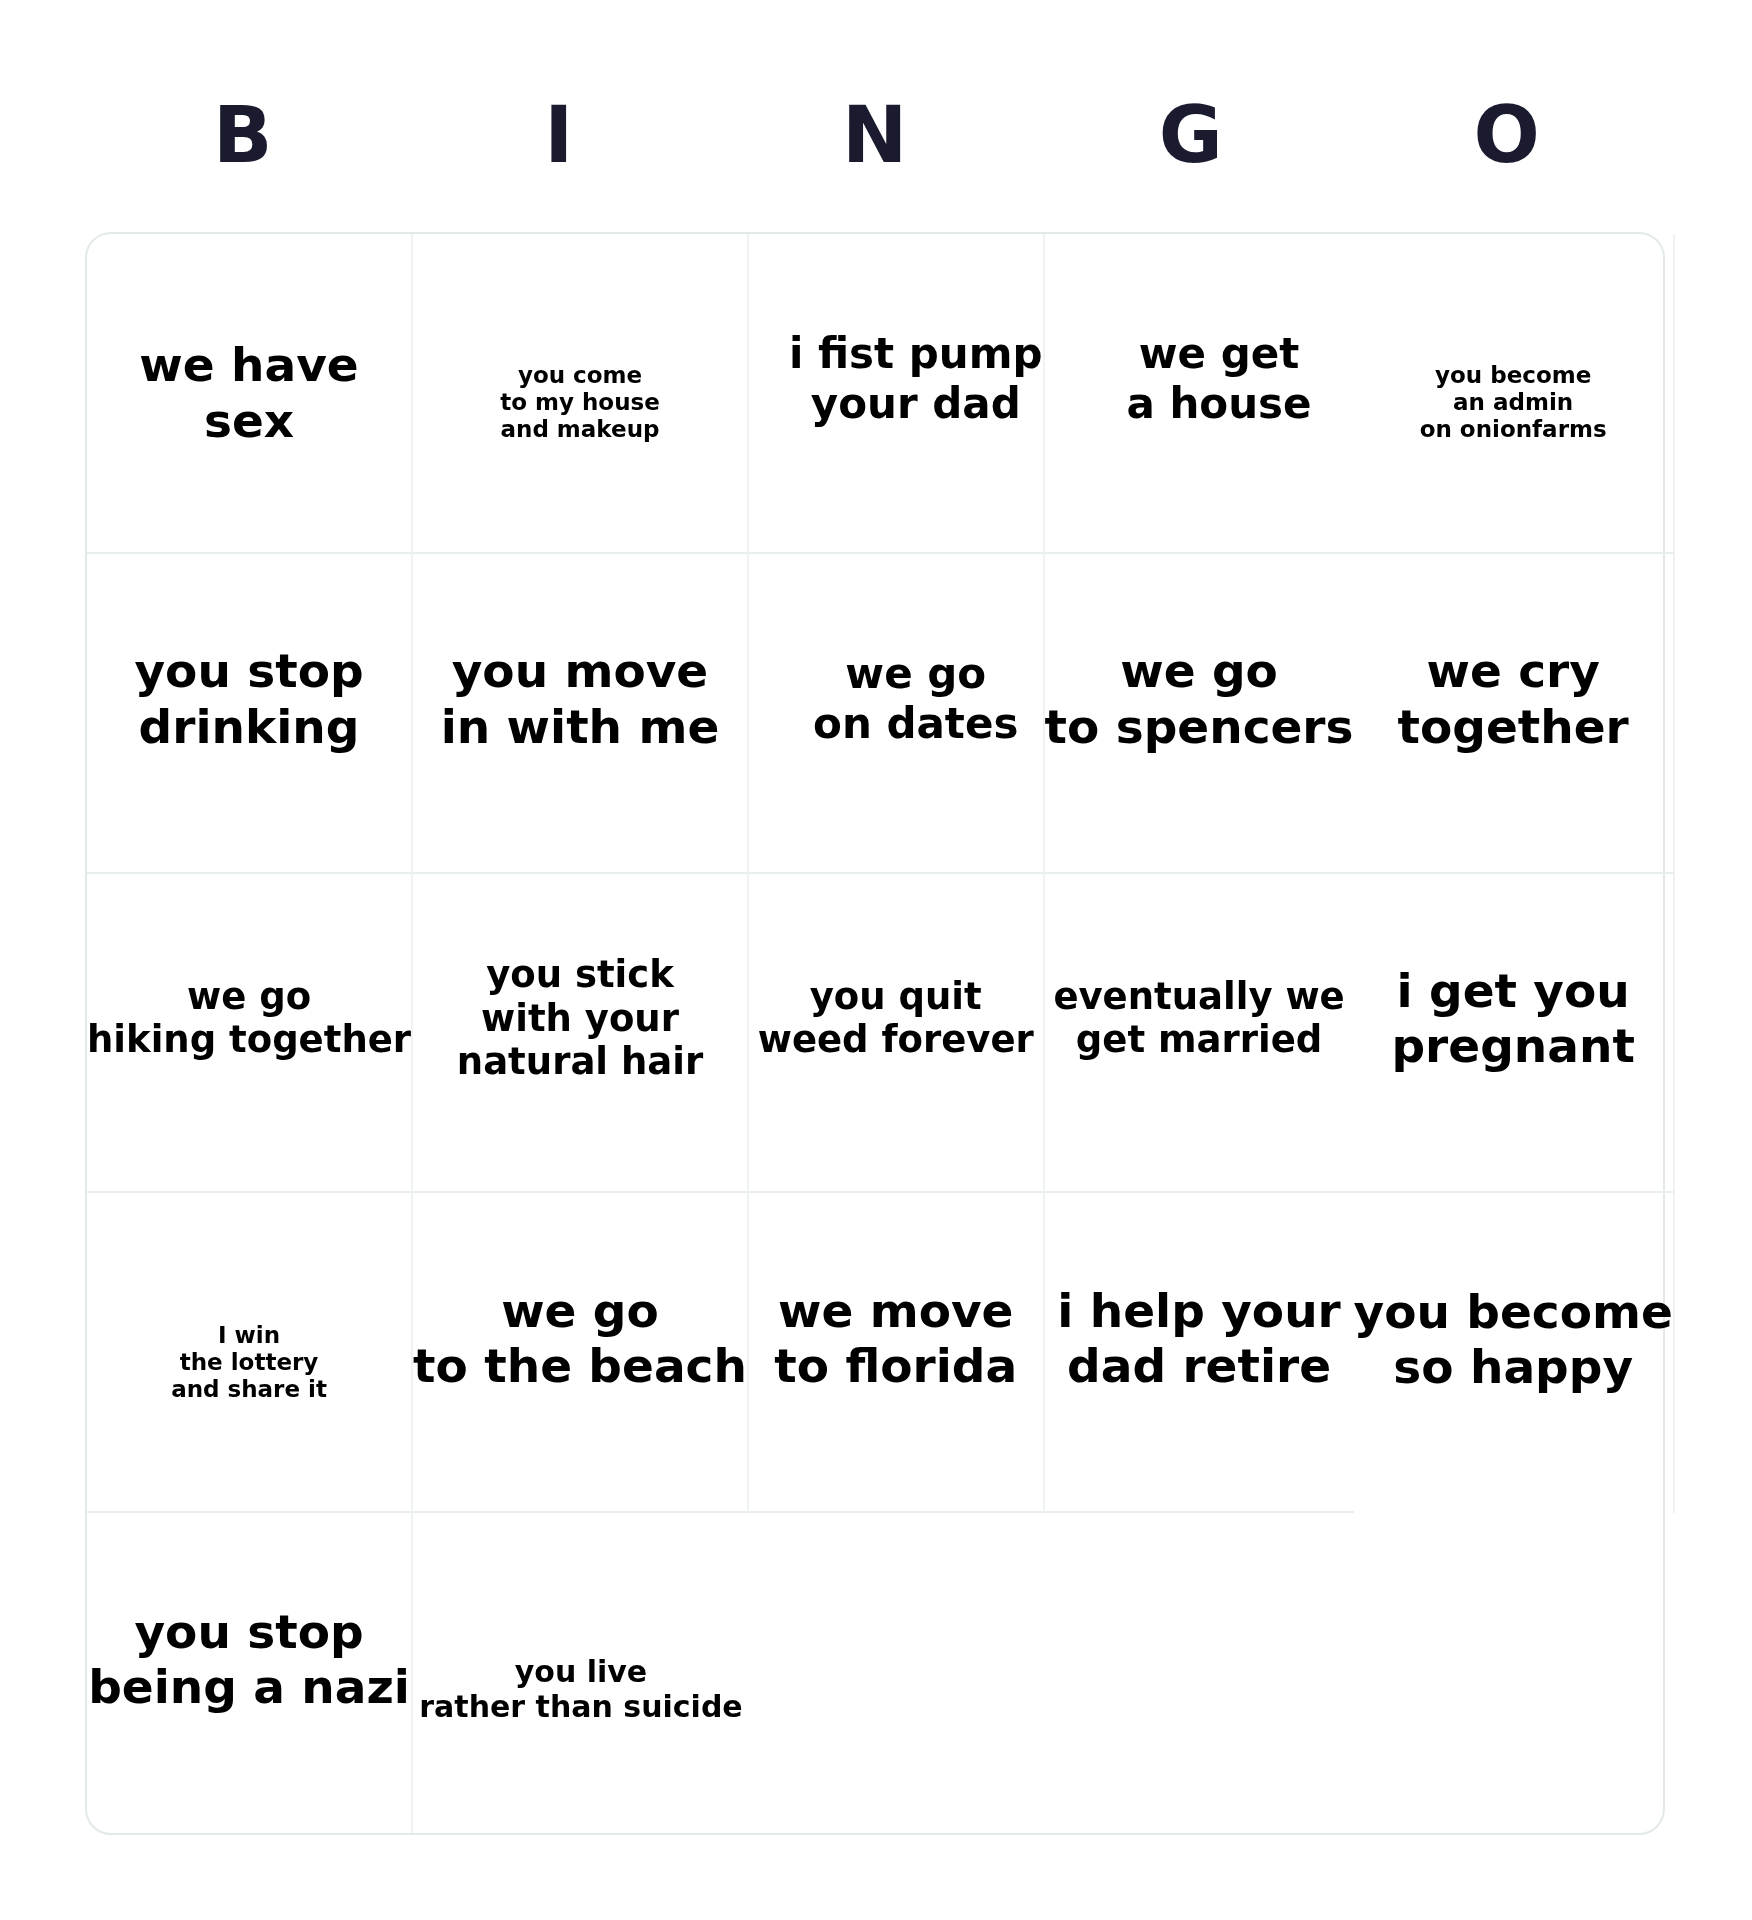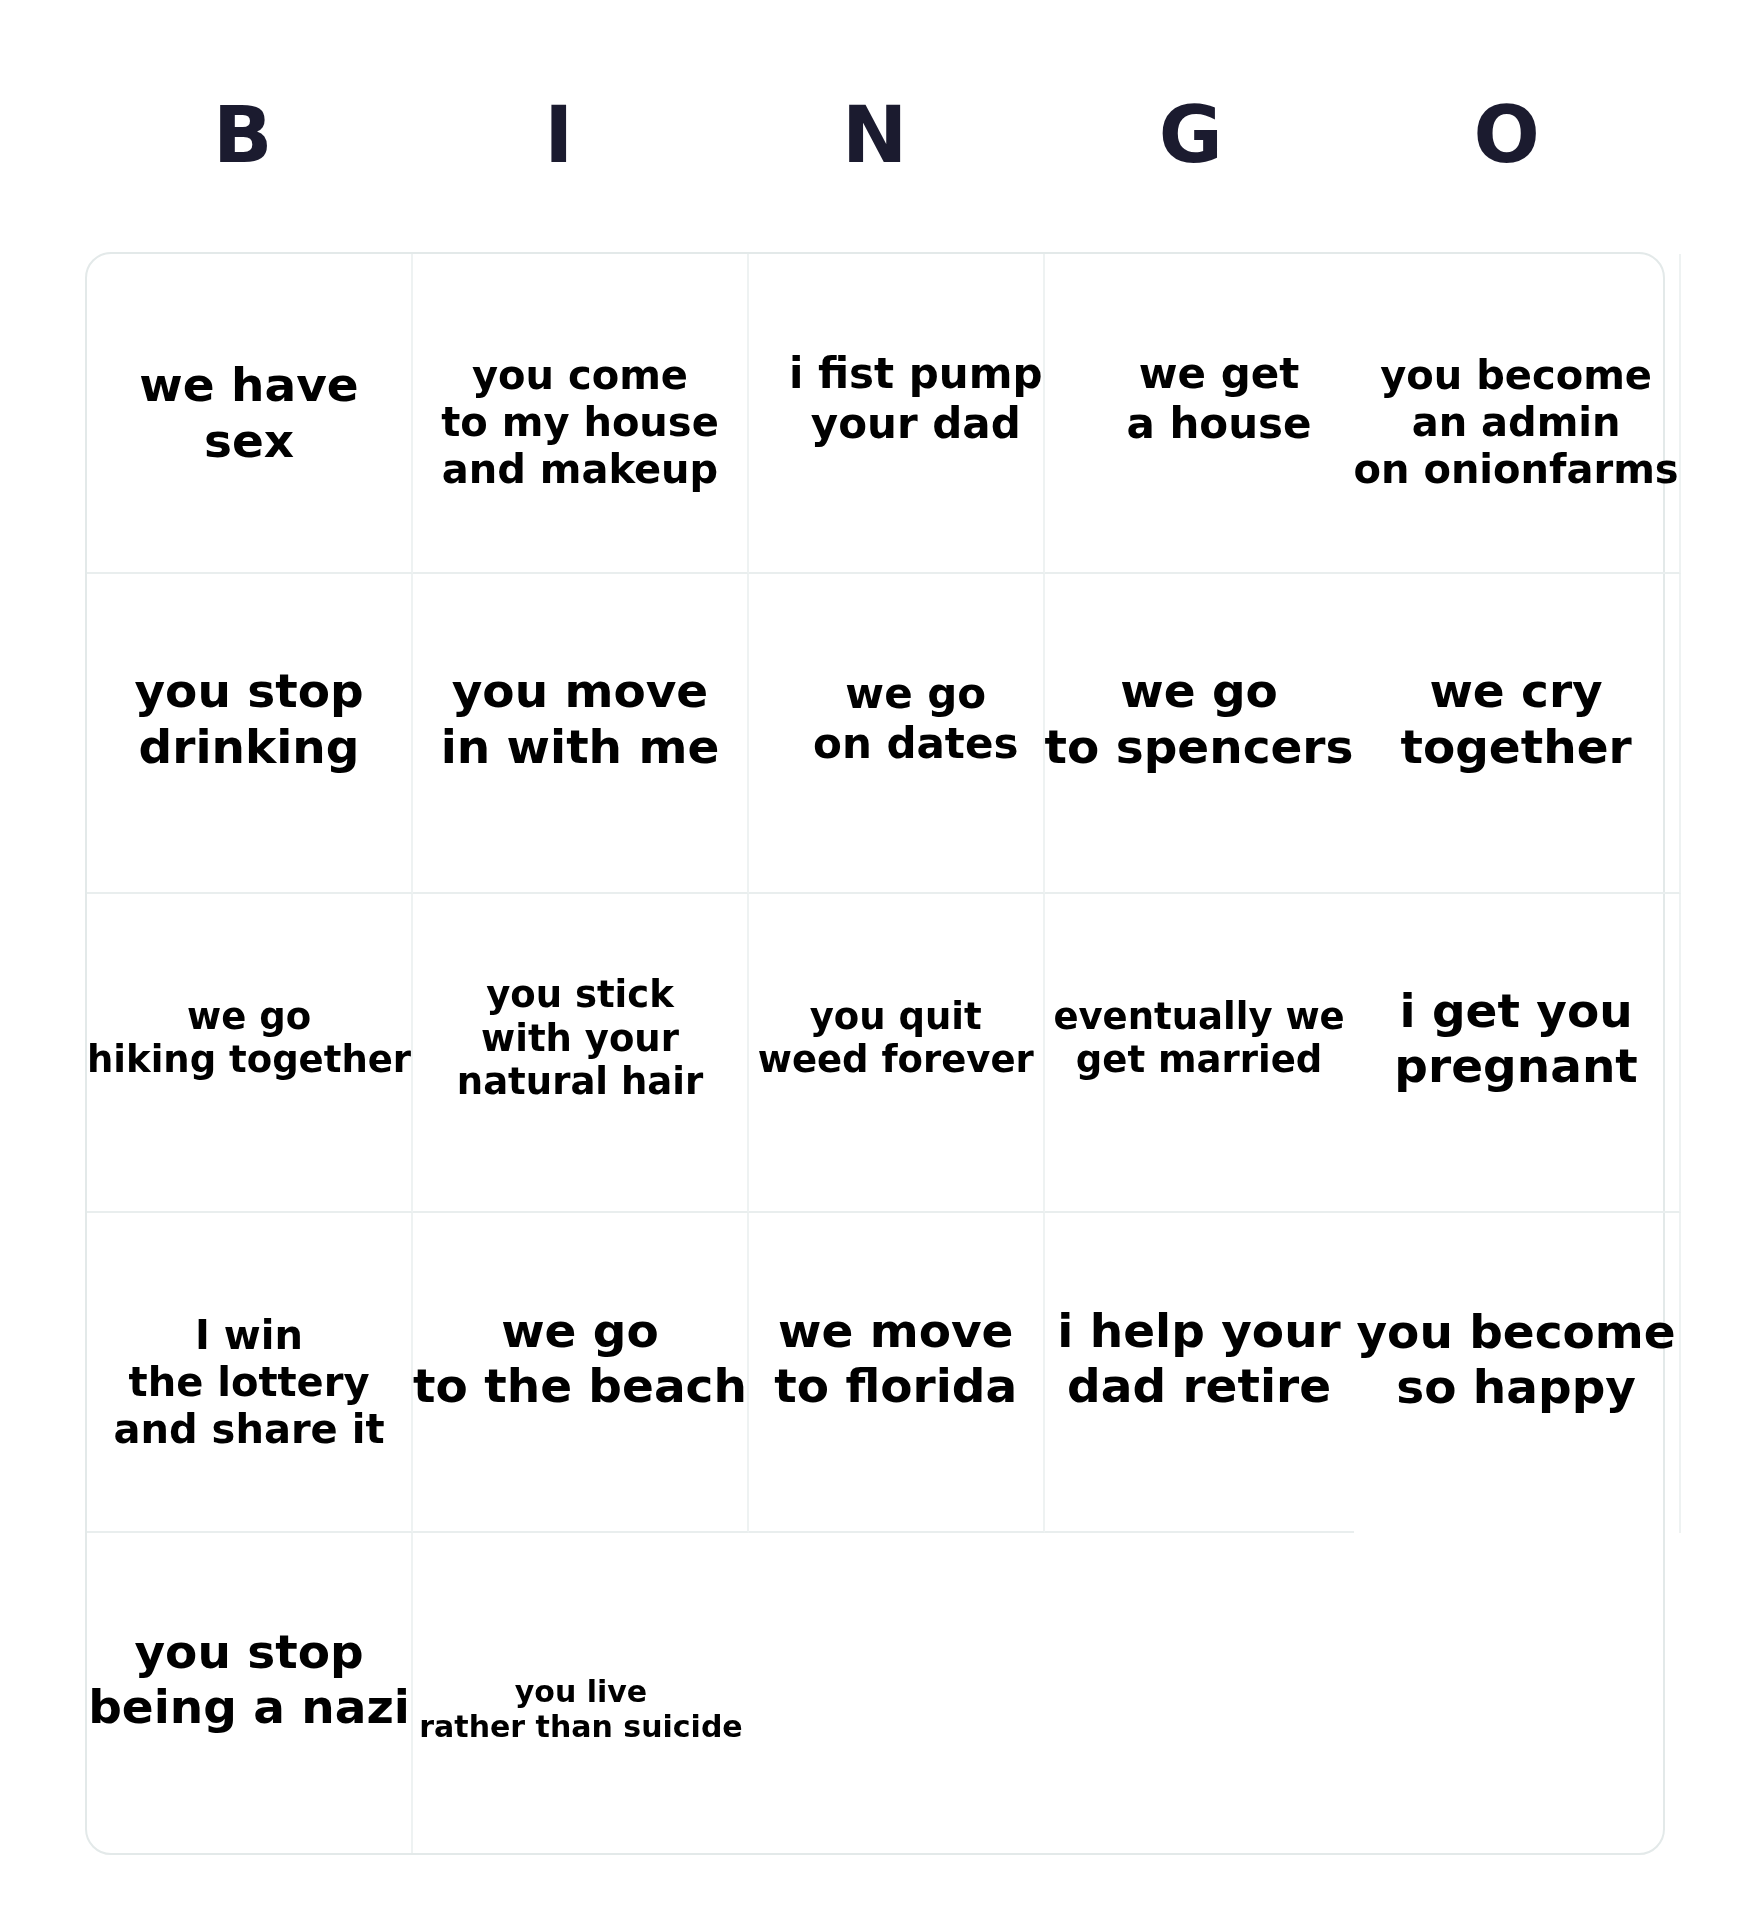--- a/index.html
+++ b/index.html
@@ -41,21 +41,21 @@
     line-height: 1;
     color: #1b1b2f;
     letter-spacing: 0.5px;
     user-select: none;
   }
 
   
   .grid {
     position: absolute;
     left: 85px;
-    top: 252px;
+    top: 232px;
     width: 1580px;
     height: 1603px;
     border: 2px solid #e3e9e9;
     border-radius: 26px;
     box-sizing: border-box;
     display: grid;
     grid-template-columns: repeat(5, 1fr);
     grid-template-rows: repeat(5, 1fr);
     background: #ffffff;
     overflow: visible;
@@ -81,21 +81,21 @@
     font-family: "DejaVu Sans", sans-serif;
     font-weight: 700;
     color: #000000;
     line-height: 1.18;
     position: relative;
     z-index: 2;
   }
 
   
   .fs-xs  { font-size: 30px; }
-  .fs-s   { font-size: 40px; margin-top: 48px; }
+  .fs-s   { font-size: 23px; margin-top: 48px; }
   .fs-m   { font-size: 37px; }
   .fs-l   { font-size: 42px; margin-left: 40px; }
   .fs-xl  { font-size: 47px; }
 
   
   .nudge-up-lg { transform: translateY(-56px); }
   .nudge-up-sm { transform: translateY(-14px); }
   .nudge-dn-sm { transform: translateY(16px); }
 </style>
 </head>

